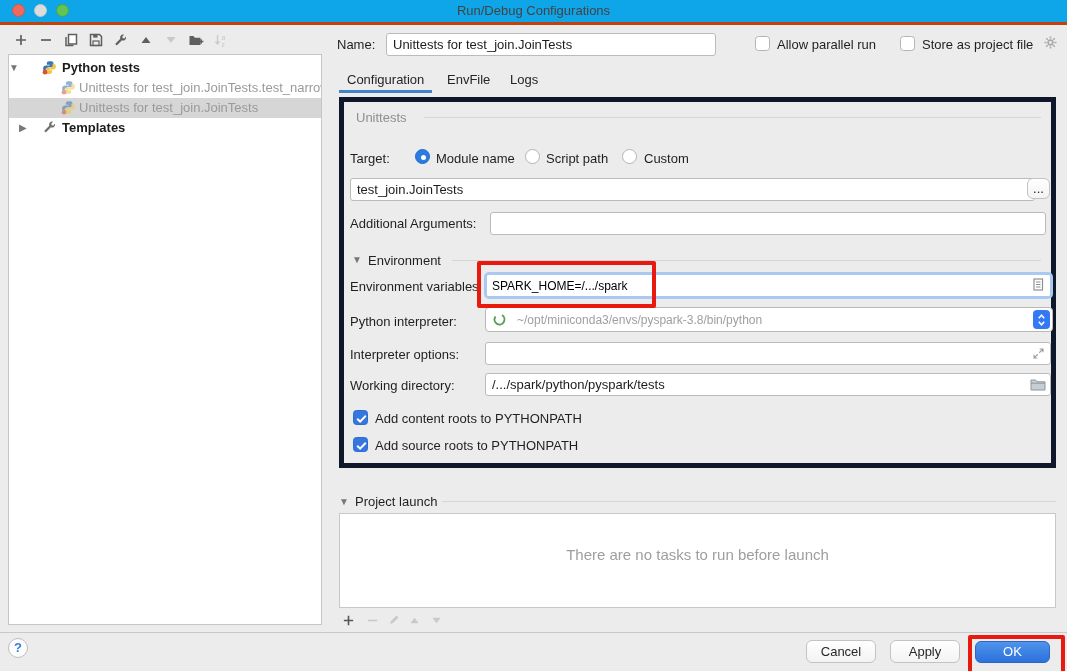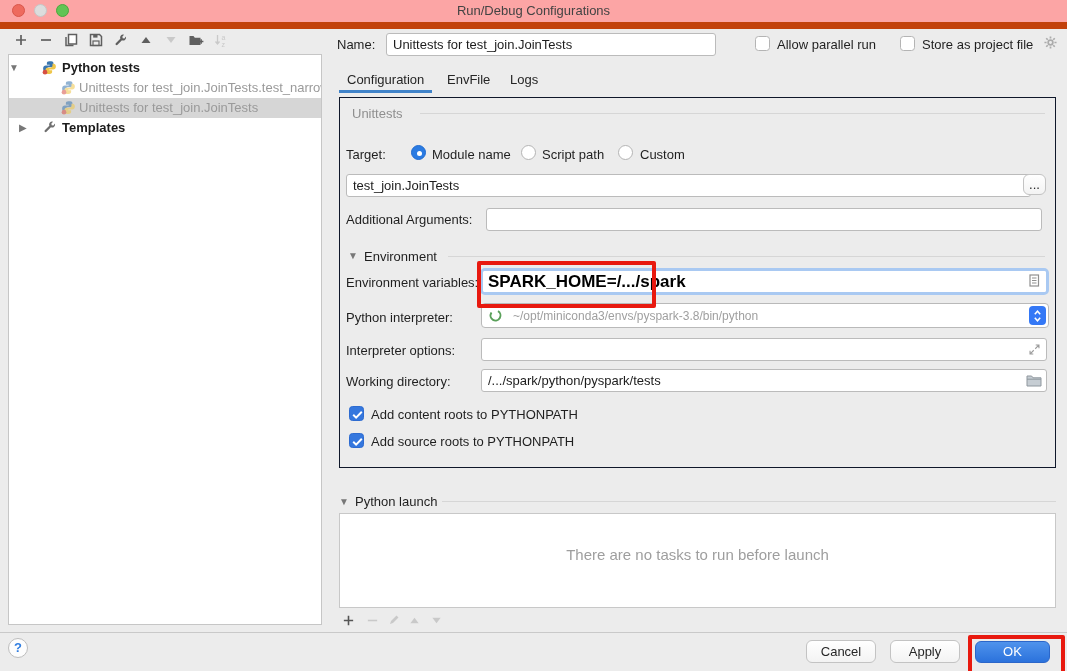--- a/index.html
+++ b/index.html
@@ -1,21 +1,21 @@
 <!DOCTYPE html>
 <html><head>
 <meta charset="utf-8">
 <style>
   html,body{margin:0;padding:0;background:#888;}
   .stage{position:relative;width:1067px;height:671px;background:#ececec;overflow:hidden;
          font-family:"Liberation Sans","DejaVu Sans",sans-serif;font-size:13px;color:#222;}
   .abs{position:absolute;}
   
-  .titlebar{position:absolute;left:0;top:0;width:1067px;height:22px;background:#fca5a5;
-            border-bottom:7px solid #c2410c;}
+  .titlebar{position:absolute;left:0;top:0;width:1067px;height:22px;background:#0ea5e9;
+            border-bottom:3px solid #c2410c;}
   .title{position:absolute;left:0;top:0;width:100%;height:22px;line-height:22px;text-align:center;
          color:#434343;font-size:13px;}
   .light{position:absolute;top:4px;width:13px;height:13px;border-radius:50%;}
   .light.red{left:12px;background:#ee6a5e;border:1px solid #d8564a;box-sizing:border-box;}
   .light.gray{left:34px;background:#dcdcdc;border:1px solid #c6c6c6;box-sizing:border-box;}
   .light.green{left:56px;background:#61c454;border:1px solid #4aa73c;box-sizing:border-box;}
   
   .tree-panel{position:absolute;left:8px;top:54px;width:314px;height:571px;background:#fff;
               border:1px solid #c6c6c6;box-sizing:border-box;overflow:hidden;}
   .trow{position:absolute;left:0;width:100%;height:20px;white-space:nowrap;overflow:hidden;}
@@ -37,31 +37,31 @@
   .cb{position:absolute;width:15px;height:15px;border-radius:3.5px;box-sizing:border-box;}
   .cb.unchecked{background:#fff;border:1px solid #b4b4b4;}
   .cb.checked{background:#3577de;border:1px solid #2d6bd0;}
   .cb svg{position:absolute;left:0;top:0;}
   .radio{position:absolute;width:15px;height:15px;border-radius:50%;box-sizing:border-box;}
   .radio.unsel{background:#fff;border:1px solid #b4b4b4;}
   .radio.sel{background:#2a7be2;border:1px solid #206bd0;}
   .radio.sel i{position:absolute;left:4.5px;top:4.5px;width:5px;height:5px;border-radius:50%;background:#fff;}
   
   .config-panel{position:absolute;left:339px;top:97px;width:717px;height:371px;
-                border:1px solid #0f172a;box-sizing:border-box;}
+                border:5px solid #0f172a;box-sizing:border-box;}
   .tab{position:absolute;top:72px;font-size:13px;color:#252525;}
   .tab-underline{position:absolute;top:90px;height:3px;background:#4083c9;}
   
   .dropdown{position:absolute;background:#fff;border:1px solid #b9b9b9;border-radius:4px;box-sizing:border-box;
             display:flex;align-items:center;padding-left:6px;overflow:hidden;}
   .dd-chev{position:absolute;right:2px;top:2px;width:17px;height:19px;background:#3478f6;border-radius:4px;
            display:flex;align-items:center;justify-content:center;}
   .focus-ring{position:absolute;border:3px solid #a9c9f2;border-radius:5px;background:#fff;box-sizing:border-box;}
   .focus-ring input{border:none;border-radius:2px;width:100%;height:100%;padding:0 24px 0 5px;box-sizing:border-box;
-                    font-size:17px;font-family:"Liberation Sans","DejaVu Sans",sans-serif;outline:none;font-weight:bold;}
+                    font-size:12px;font-family:"Liberation Sans","DejaVu Sans",sans-serif;outline:none;}
   .field-icon{position:absolute;right:5px;top:50%;transform:translateY(-50%);}
   
   .bl-box{position:absolute;left:339px;top:513px;width:717px;height:95px;background:#fff;
           border:1px solid #c8c8c8;box-sizing:border-box;}
   .bl-empty{position:absolute;left:0;top:32px;width:100%;text-align:center;color:#9e9e9e;font-size:15px;}
   
   .sep{position:absolute;left:0;top:632px;width:1067px;height:1px;background:#c9c9c9;}
   .btn{position:absolute;height:23px;background:linear-gradient(#ffffff,#f3f3f3);border:1px solid #c3c3c3;
        border-radius:6px;box-sizing:border-box;font-size:13px;color:#262626;text-align:center;line-height:21px;}
   .btn.primary{background:linear-gradient(#4f93ec,#2b72dc);border:1px solid #2b66c9;color:#fff;}
@@ -271,21 +271,21 @@
     <span class="lbl" style="left:31px;top:309px;">Add content roots to PYTHONPATH</span>
     <span class="cb checked" style="left:9px;top:335px;">
       <svg width="15" height="15" viewBox="0 0 14 14">
           <path d="M3 7.2l2.7 2.8L11 4.4" fill="none" stroke="#fff" stroke-width="1.8"></path>
         </svg>
       </span>
     <span class="lbl" style="left:31px;top:336px;">Add source roots to PYTHONPATH</span>
   </div>
 
   <span class="twisty" style="left:339px;top:496px;position:absolute;">▼</span>
-  <span class="lbl" style="left:355px;top:494px;font-weight:normal;">Python launch</span>
+  <span class="lbl" style="left:355px;top:494px;font-weight:normal;">Project launch</span>
   <div class="hline" style="left:442px;width:614px;top:501px;"></div>
   <div class="bl-box">
     <div class="bl-empty">There are no tasks to run before launch</div>
   </div>
   <div class="abs" style="left:339px;top:611px;width:200px;height:18px;">
     <span class="icon-btn" style="left:0;">
       <svg width="13" height="13" viewBox="0 0 14 14">
           <path d="M7 2v10M2 7h10" stroke="#555" stroke-width="1.7" fill="none"></path>
         </svg>
       </span>

